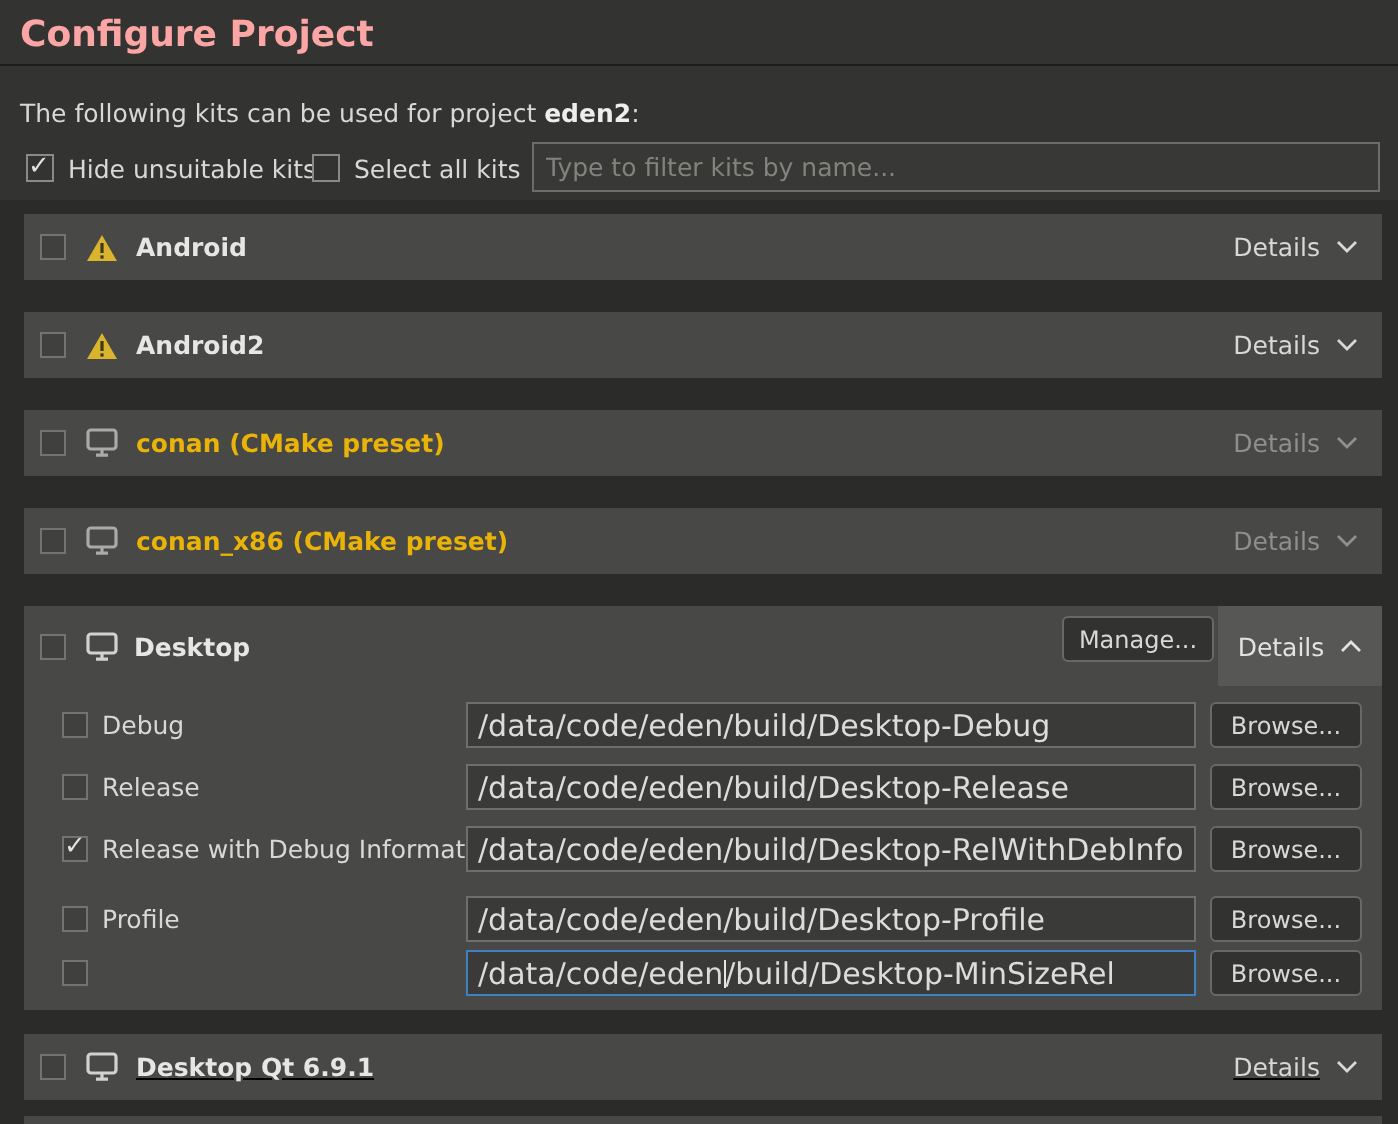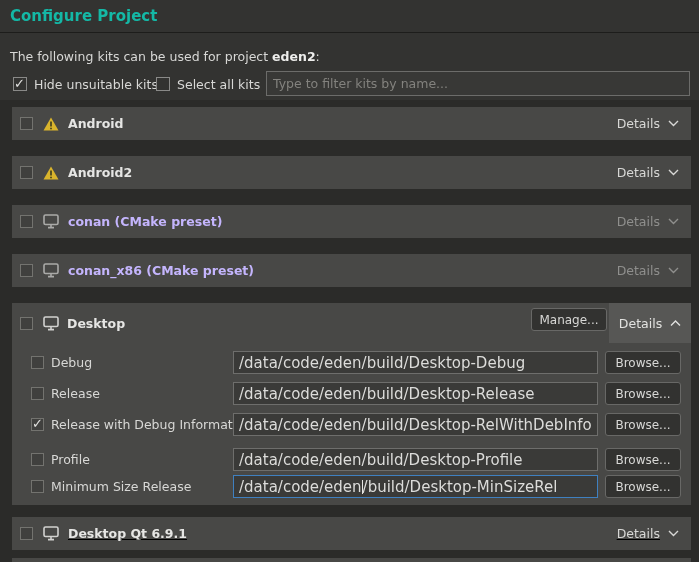--- a/index.html
+++ b/index.html
@@ -2,21 +2,21 @@
 <html><head>
 <meta charset="utf-8">
 <style>
   html,body{margin:0;padding:0;background:#222;}
   .page{
     position:relative;width:699px;height:562px;overflow:hidden;
     background:#333331;
     font-family:"DejaVu Sans","Liberation Sans",sans-serif;
     -webkit-font-smoothing:antialiased;
   }
-  .title{position:absolute;left:10px;top:7px;font-size:15px;font-weight:bold;color:#14b8a6;}
+  .title{position:absolute;left:10px;top:7px;font-size:18px;font-weight:bold;color:#fca5a5;}
   .separator{position:absolute;left:0;top:32px;width:699px;height:1px;background:#1d1d1b;}
   .subtitle{position:absolute;left:10px;top:49px;font-size:12.5px;color:#d8d8d6;}
   .subtitle b{color:#eeeeec;}
 
   
   .cb{position:absolute;width:14px;height:14px;border:1px solid #8a8a88;background:#333331;box-sizing:border-box;}
   .cb.checked::after{
     content:"\2713";position:absolute;left:0px;top:-2px;
     font-size:13px;color:#e2e2e0;line-height:16px;
   }
@@ -30,21 +30,21 @@
   .filter-input::placeholder{color:#83827e;}
 
   .kit-list{position:absolute;left:0;top:100px;width:699px;height:462px;background:#2b2b29;}
 
   .kit-row{position:absolute;left:12px;width:679px;background:#484846;}
   .kit-row .head{position:relative;height:33px;display:flex;align-items:center;}
   .kit-row .cbx{position:relative;margin-left:8px;flex:0 0 13px;width:13px;height:13px;
     border:1px solid #73736f;background:rgba(0,0,0,0.10);box-sizing:border-box;}
   .kit-row .kicon{margin-left:10px;width:17px;height:15px;flex:0 0 17px;display:flex;align-items:center;}
   .kit-row .kname{margin-left:8px;font-size:12.5px;font-weight:bold;color:#e6e6e4;}
-  .kit-row.dim .kname{color:#c4b5fd;}
+  .kit-row.dim .kname{color:#eab308;}
   .kit-row .spacer{flex:1;}
   .details-btn{display:flex;align-items:center;gap:8px;padding:0 12px;height:100%;
     font-size:12.5px;color:#d8d8d6;cursor:default;}
   .kit-row.dim .details-btn{color:#8f8f8d;}
 
   
   .kit-block{position:absolute;left:12px;top:303px;width:679px;height:202px;background:#484846;}
   .kit-block .head{position:relative;height:40px;display:flex;align-items:center;}
   .details-toggle{
     position:absolute;right:0;top:0;width:82px;height:40px;background:#575755;
@@ -232,21 +232,20 @@
 
     <div class="bc-row" style="top:145px;padding-left:32px;">
       <div class="cbx"></div>
       <div class="bc-label">Profile</div>
       <input class="path-input" type="text" value="/data/code/eden/build/Desktop-Profile" style="">
       <div class="btn browse-btn">Browse...</div>
     </div>
 
     <div class="bc-row" style="top:172px;">
       <div class="cbx"></div>
-      <div class="bc-label">Minimum Size Release</div>
       <div class="path-input focused-box">
           <span>/data/code/eden</span>
           <span class="caret"></span>
           <span>/build/Desktop-MinSizeRel</span>
         </div>
       <div class="btn browse-btn">Browse...</div>
     </div>
   </div>
 
   <div class="kit-row" style="top:517px;height:33px;text-decoration:underline;">

